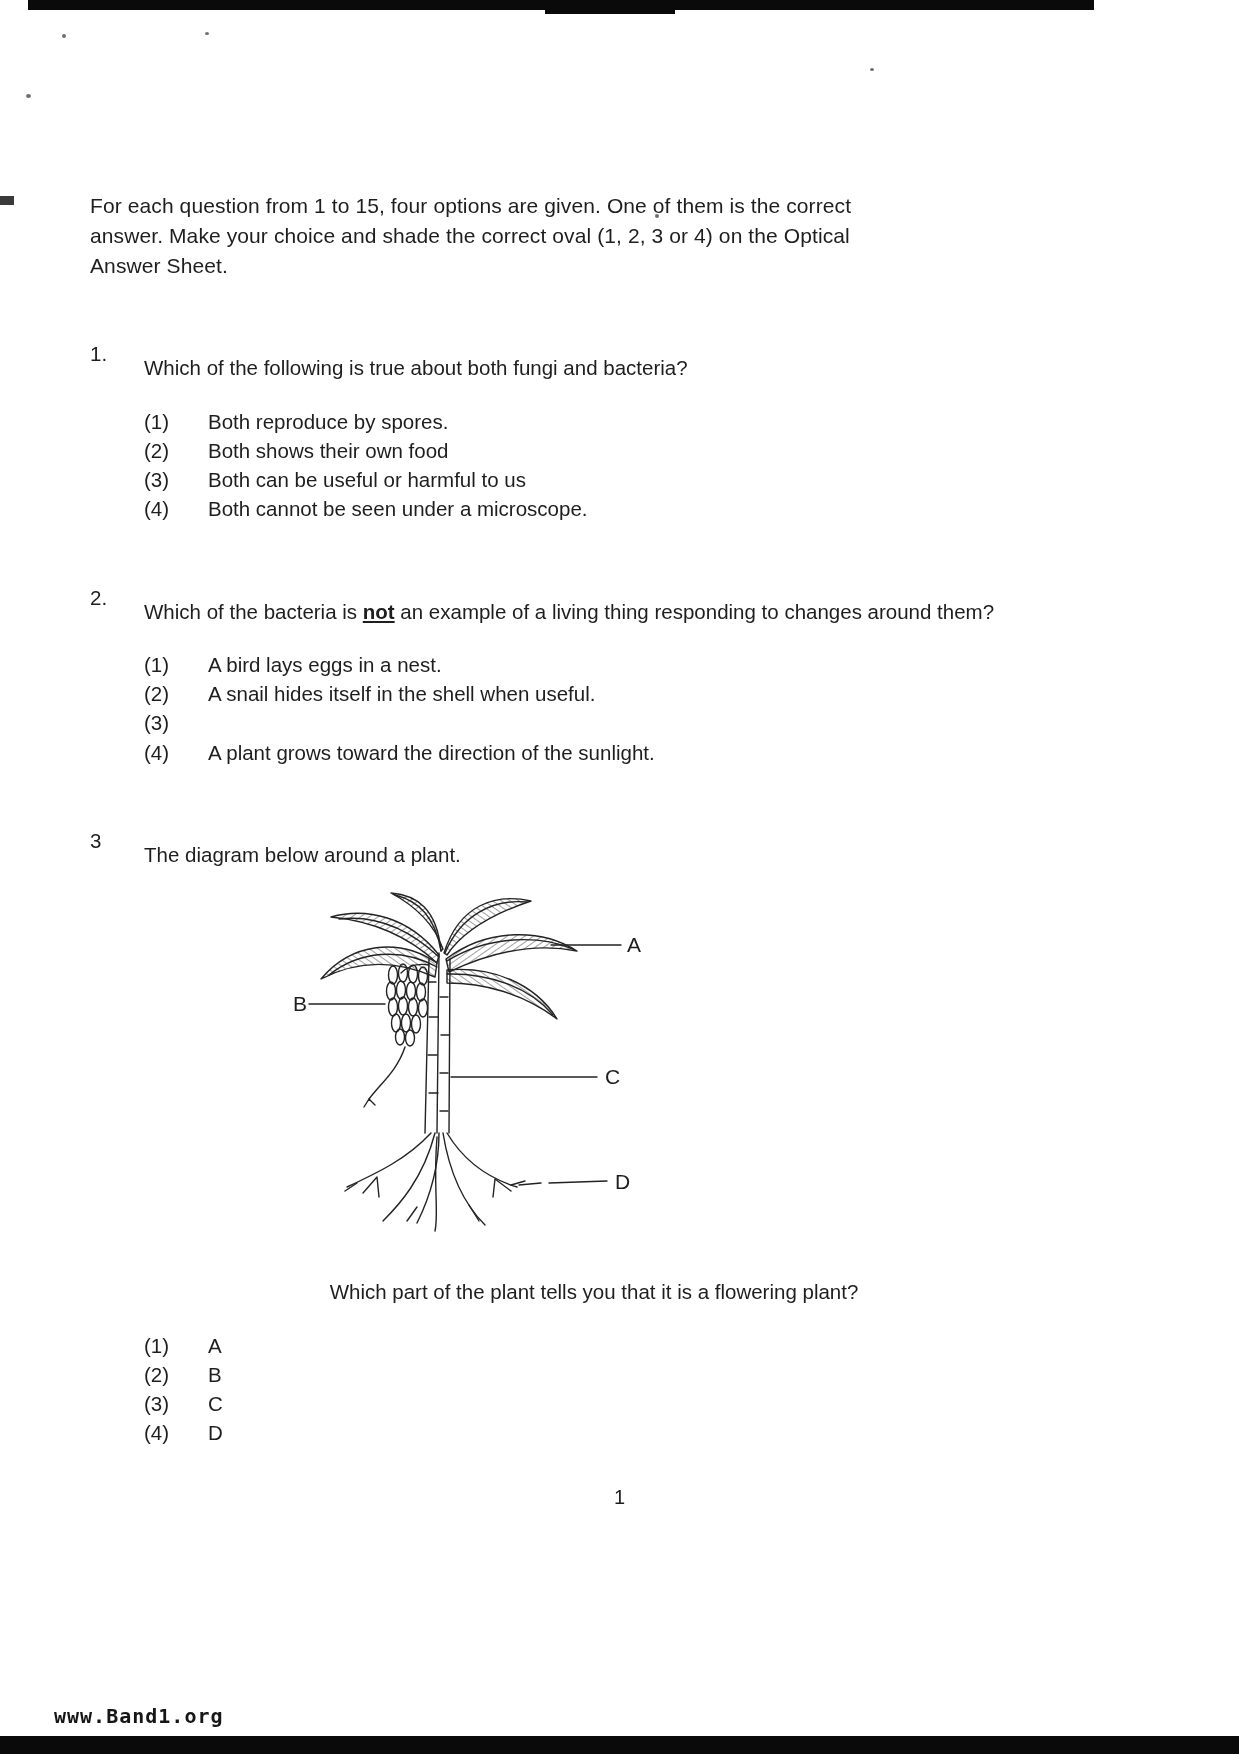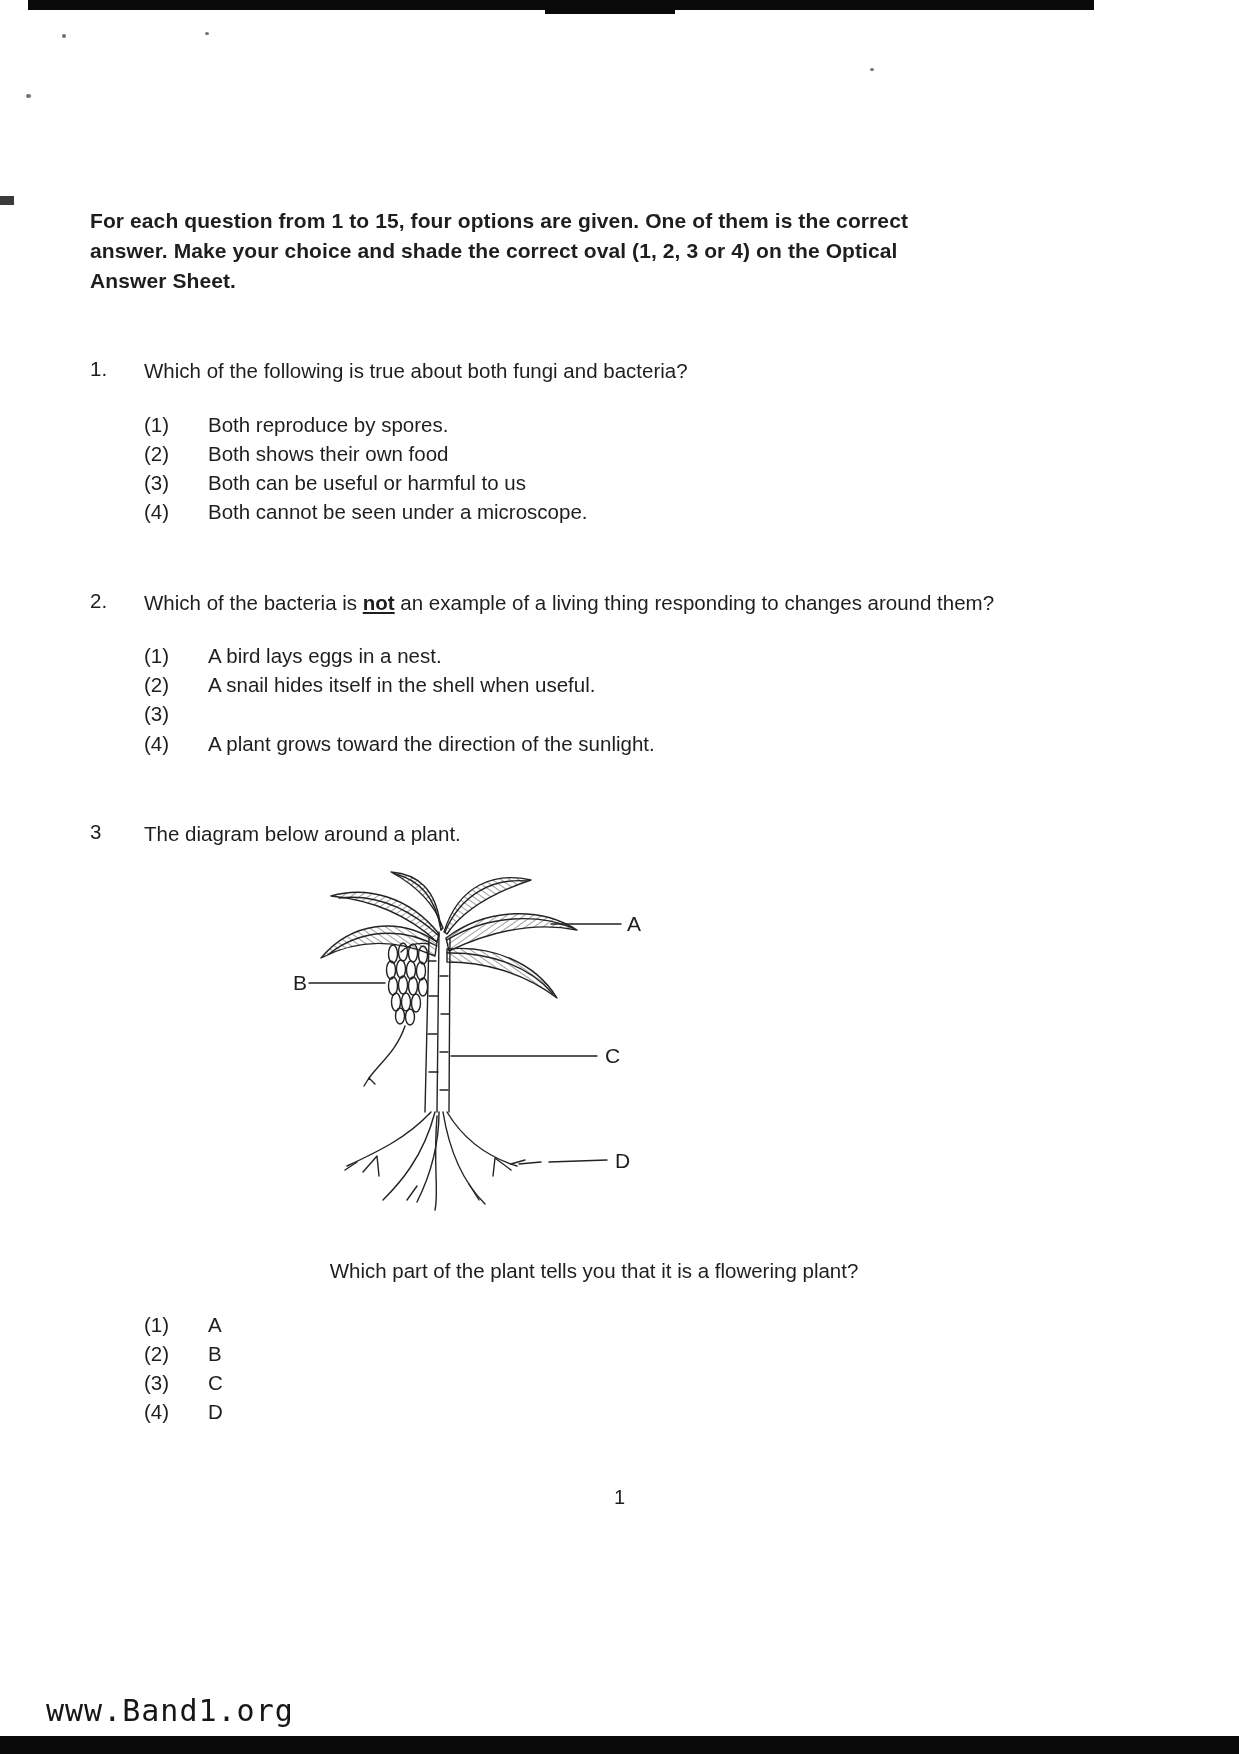--- a/index.html
+++ b/index.html
@@ -34,56 +34,56 @@
     top: 180px;
     left: 90px;
     width: 1060px;
   }
   .heading {
     font-weight: bold;
     font-size: 21px;
     letter-spacing: 0.2px;
   }
   .instructions {
-    font-weight: bold;
+    font-weight: normal;
     font-size: 21px;
     line-height: 1.42;
     width: 820px;
-    margin-top: 26px;
+    margin-top: 11px;
     letter-spacing: 0.1px;
   }
   .question {
     display: flex;
     font-size: 20.5px;
     margin-top: 62px;
   }
   .qnum { width: 54px; flex: none; }
   .qbody { width: 900px; }
-  .qtext { line-height: 1.4; }
+  .qtext { line-height: 1.4; margin-top: 12px; }
   .em-not { font-weight: bold; text-decoration: underline; }
   .options { margin-top: 24px; }
   .optrow { display: flex; line-height: 1.42; }
   .optlabel { width: 64px; flex: none; }
   .diagram-wrap { margin: 18px 0 0 145px; }
   .q3-question { margin-top: 34px; line-height: 1.4; text-align: center; }
   .pagenum {
     position: absolute;
     top: 1486px;
     left: 0;
     width: 1239px;
     text-align: center;
     font-size: 20px;
   }
   .watermark {
     position: absolute;
-    left: 46px;
+    left: 54px;
     bottom: 26px;
     font-family: "DejaVu Sans Mono", monospace;
-    font-size: 30px;
-    font-weight: normal;
+    font-size: 20px;
+    font-weight: bold;
     letter-spacing: 1px;
     color: #161616;
   }
 </style>
 </head>
 <body>
 
 <div class="scan-bar-top"></div>
 <div class="scan-bar-top-thick"></div>
 <div class="smudge" style="left:0; top:196px; width:14px; height:9px;"></div>

